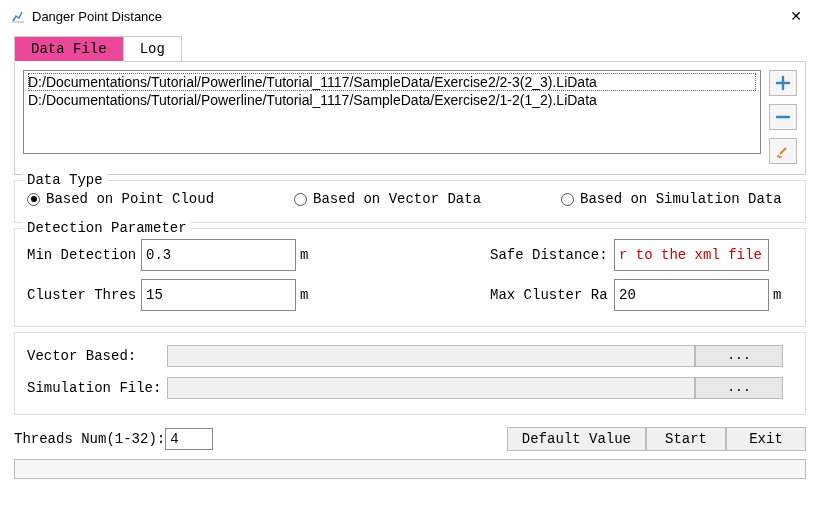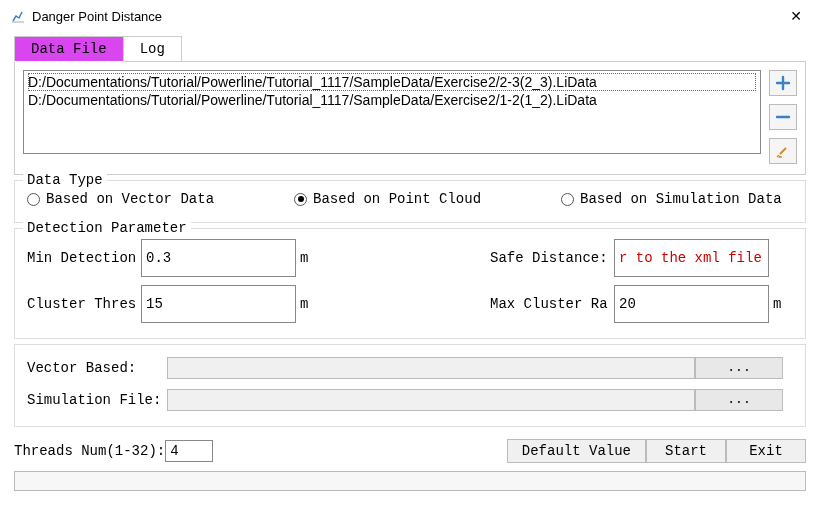--- a/index.html
+++ b/index.html
@@ -29,21 +29,21 @@
 }
 .mono { font-family: "Courier New", monospace; font-size: 14px; }
 .body { padding: 0 14px 10px 14px; }
 .tabrow {
   display: flex;
   margin-top: 4px;
 }
 .tab {
   border: 1px solid #ccc;
   padding: 4px 16px;
-  background: #d946ef;
+  background: #ec4899;
   position: relative;
 }
 .tab.active {
   border-bottom: 1px solid #fff;
   z-index: 2;
 }
 .tab.inactive {
   background: #fff;
   margin-left: -1px;
 }
@@ -102,21 +102,21 @@
 .paramgrid {
   display: grid;
   grid-template-columns: 110px 155px 20px 1fr 120px 155px 20px;
   row-gap: 8px;
   column-gap: 4px;
   align-items: center;
 }
 .paramgrid .lbl { white-space: nowrap; overflow: hidden; }
 .txtinput {
   border: 1px solid #888;
-  height: 38px;
+  height: 32px;
   padding: 0 4px;
   font-family: "Courier New", monospace;
   font-size: 14px;
 }
 .txtinput.red { color: #c00; }
 .disabled-input {
   border: 1px solid #bbb;
   background: #f0f0f0;
   height: 22px;
 }
@@ -211,28 +211,28 @@
           <path d="M4 12 L2 14 M5 13 L4 15 M6 13 L6 15" stroke="#d68a2a" stroke-width="1.3"></path>
         </svg>
       </div>
     </div>
   </div>
 
   <div class="group">
     <div class="legend">Data Type</div>
     <div class="radios">
       <div class="radio">
-        <span class="circle"></span>
-        <span>Based on Vector Data</span>
-      </div>
-      <div class="radio">
         <span class="circle">
             <span class="dot"></span>
           </span>
         <span>Based on Point Cloud</span>
+      </div>
+      <div class="radio">
+        <span class="circle"></span>
+        <span>Based on Vector Data</span>
       </div>
       <div class="radio">
         <span class="circle"></span>
         <span>Based on Simulation Data</span>
       </div>
     </div>
   </div>
 
   <div class="group">
     <div class="legend">Detection Parameter</div>

